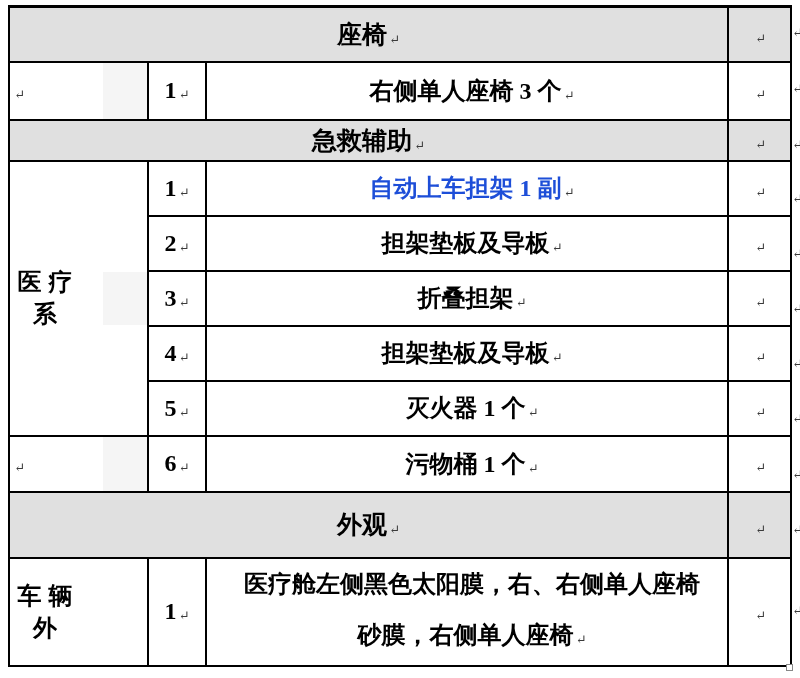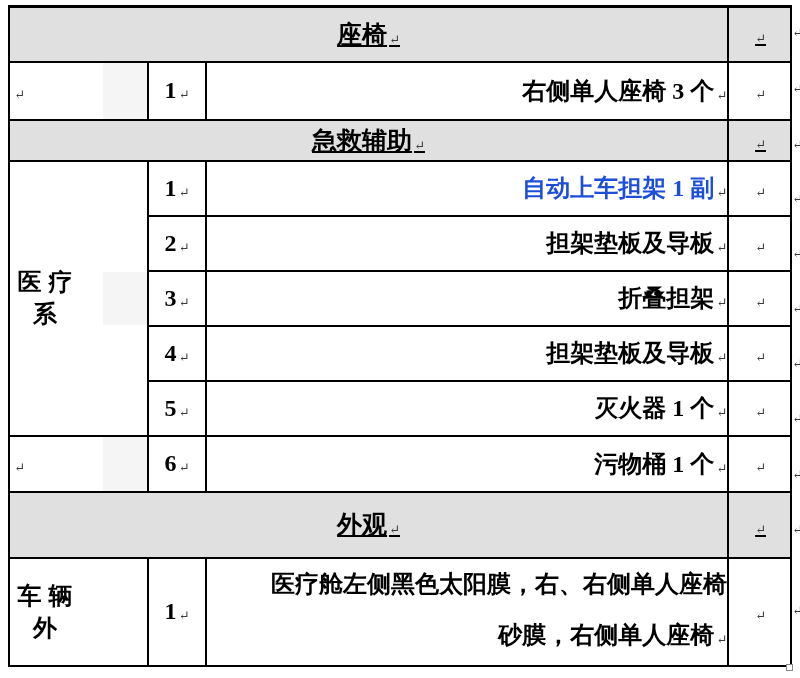--- a/index.html
+++ b/index.html
@@ -7,25 +7,25 @@
     position:relative; width:800px; height:678px; background:#ffffff;
     font-family:"Liberation Serif","DejaVu Serif",serif;
     font-weight:bold; color:#000; overflow:hidden;
   }
   table.doc {
     position:absolute; left:8px; top:5px; width:782px;
     border-collapse:collapse; table-layout:fixed;
     border:2px solid #000; border-top:3px solid #000;
   }
   td { border:2px solid #000; padding:0; font-size:24px; vertical-align:middle; overflow:hidden; }
-  td.hdr { background:#e0e0e0; text-align:center; font-size:25px;text-decoration:underline; }
+  td.hdr { background:#e0e0e0; text-align:center; font-size:25px; }
   td.endcol { text-align:center; }
   td.endcol.gray { background:#e0e0e0; }
   td.num { text-align:center; }
-  td.desc { text-align:right; padding-left:10px;margin-left:34px; }
+  td.desc { text-align:center; padding-left:10px;margin-left:34px; }
   td.grp { text-align:center; padding-right:60px; letter-spacing:7px; position:relative; }
   td.empty { position:relative; text-align:left; padding-left:4px; }
   .red { color:#1d4ed8; }
   .mark {
     font-size:13px; color:#3a3a3a; font-weight:normal; letter-spacing:0;
     position:relative; top:1px; margin-left:2px;
   }
   .band {
     position:absolute; right:0; top:0; bottom:0; width:44px;
     background:#f5f5f5; pointer-events:none;

